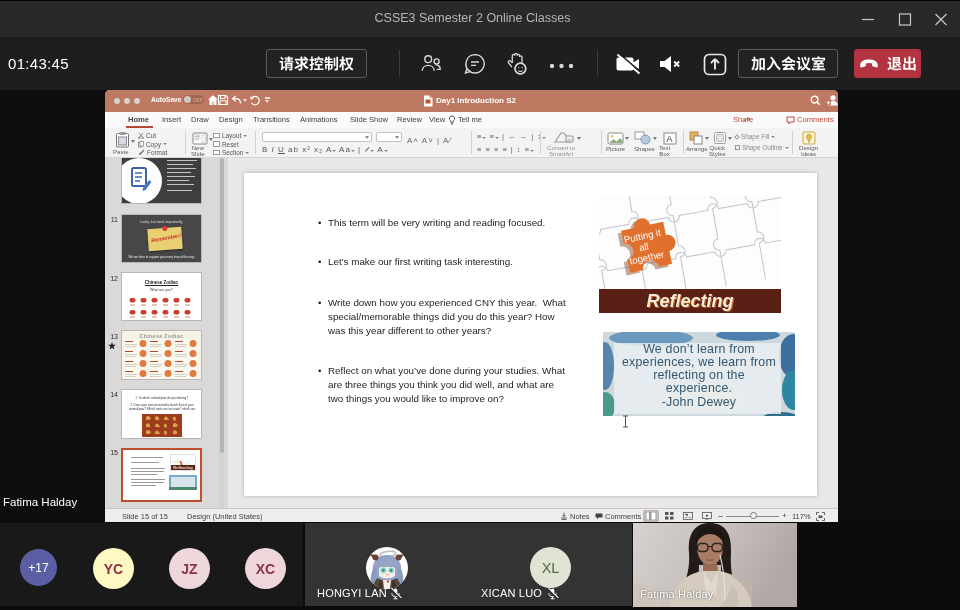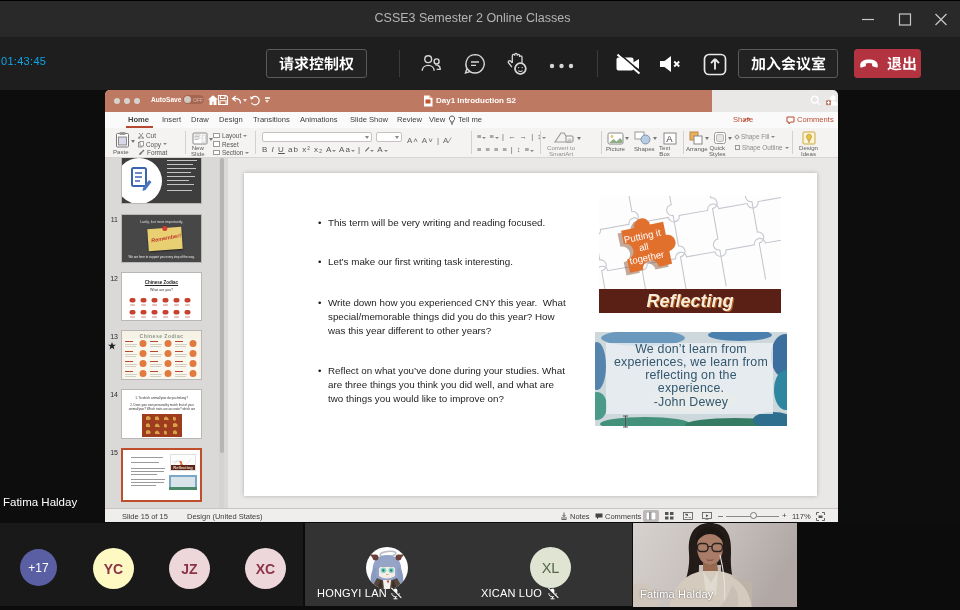--- a/index.html
+++ b/index.html
@@ -3,26 +3,26 @@
 <style>
 *{margin:0;padding:0;box-sizing:border-box}
 html,body{width:960px;height:610px;overflow:hidden;background:#000;font-family:"Liberation Sans",sans-serif}
 #app{position:relative;width:960px;height:610px;background:#0d0d0d}
 
 #titlebar{position:absolute;left:0;top:0;width:960px;height:37px;background:#292929;border-top:1px solid #000}
 #titlebar .title{position:absolute;left:-15px;right:0;top:10px;text-align:center;font-size:12.5px;color:#b4b4b4}
 .wctl{position:absolute;top:0;width:36px;height:37px;color:#c8c8c8}
 
 #ctrlbar{position:absolute;left:0;top:37px;width:960px;height:53px;background:#1e1e1e}
-#timer{position:absolute;left:1px;top:18px;font-size:11px;color:#0ea5e9;letter-spacing:.3px}
+#timer{position:absolute;left:8px;top:18px;font-size:15px;color:#ffffff;letter-spacing:.3px}
 .cbtn{position:absolute;top:12px;height:29px;border:1px solid #5a5a5a;border-radius:3px;background:rgba(255,255,255,0.02);display:flex;align-items:center;justify-content:center}
 .vsep{position:absolute;top:13px;width:1px;height:27px;background:#3c3c3c}
 
 #ppt{position:absolute;left:105px;top:0;width:733px;height:432px;border-radius:5px 5px 0 0;overflow:hidden;background:#eae8e7}
-#ppt-title{position:absolute;left:0;top:0;width:607px;height:22px;background:#bd7961}
+#ppt-title{position:absolute;left:0;top:0;width:733px;height:22px;background:#bd7961}
 #ppt-tabs{position:absolute;left:0;top:22px;width:733px;height:16px;background:#fbfafa}
 #ppt-ribbon{position:absolute;left:0;top:38px;width:733px;height:30px;background:#f5f3f2;border-bottom:1px solid #d8d4d3}
 #ppt-body{position:absolute;left:0;top:68px;width:733px;height:350px}
 #thumbs{position:absolute;left:0;top:0;width:123px;height:350px;background:#dbd9d8;overflow:hidden}
 #canvas{position:absolute;left:123px;top:0;width:610px;height:350px;background:#eae8e7}
 #slide{position:absolute;left:16px;top:15px;width:573px;height:323px;background:#fff;box-shadow:0 0 4px rgba(0,0,0,.25)}
 #ppt-status{position:absolute;left:0;top:418px;width:733px;height:14px;background:#f0eeed;border-top:1px solid #c8c5c4;font-size:7.5px;color:#3d3d3d}
 
 .tab{position:absolute;top:3px;font-size:7.6px;color:#3c3c3c}
 
@@ -489,21 +489,21 @@
                   <path d="M20 28 h13.5 a8 8 0 1 1 16 0 h13.5 v13.5 a8 8 0 1 1 0 16 v13.5 h-13.5 a8 8 0 1 0 -16 0 h-13.5 v-13.5 a8 8 0 1 0 0 -16 z" fill="#e2702d"></path>
                   <text x="21" y="41" font-size="9.6" fill="#fff" font-family="Liberation Sans">Putting it</text>
                   <text x="34" y="52" font-size="9.6" fill="#fff" font-family="Liberation Sans">all</text>
                   <text x="22" y="63" font-size="9.6" fill="#fff" font-family="Liberation Sans">together</text>
                 </g>
               </svg>
               <div style="position:absolute;left:0;bottom:0;width:182px;height:24px;background:#5a2015;text-align:center">
                 <span style="font-size:18px;font-weight:bold;font-style:italic;color:#f5ecd9;line-height:24px;text-shadow:1.2px 1.2px 0 #b05c20">Reflecting</span>
               </div>
             </div>
-            <div id="quote" style="position:absolute;left:351px;top:159px;width:192px;height:94px;overflow:hidden">
+            <div id="quote" style="position:absolute;left:359px;top:159px;width:192px;height:84px;overflow:hidden">
               <svg width="192" height="94" viewBox="0 0 192 94" style="display:block">
                 <rect width="192" height="94" fill="#ccd8dc"></rect>
                 <ellipse cx="48" cy="6" rx="42" ry="8" fill="#6a99bd"></ellipse>
                 <ellipse cx="145" cy="3" rx="32" ry="6" fill="#4a7fae"></ellipse>
                 <ellipse cx="190" cy="24" rx="14" ry="22" fill="#3c6e9e"></ellipse>
                 <ellipse cx="191" cy="58" rx="12" ry="20" fill="#2e86a0"></ellipse>
                 <ellipse cx="2" cy="34" rx="9" ry="24" fill="#5585ad"></ellipse>
                 <ellipse cx="2" cy="74" rx="10" ry="14" fill="#4c9a8a"></ellipse>
                 <ellipse cx="50" cy="92" rx="45" ry="7" fill="#43917a"></ellipse>
                 <ellipse cx="140" cy="93" rx="50" ry="7" fill="#357a62"></ellipse>

